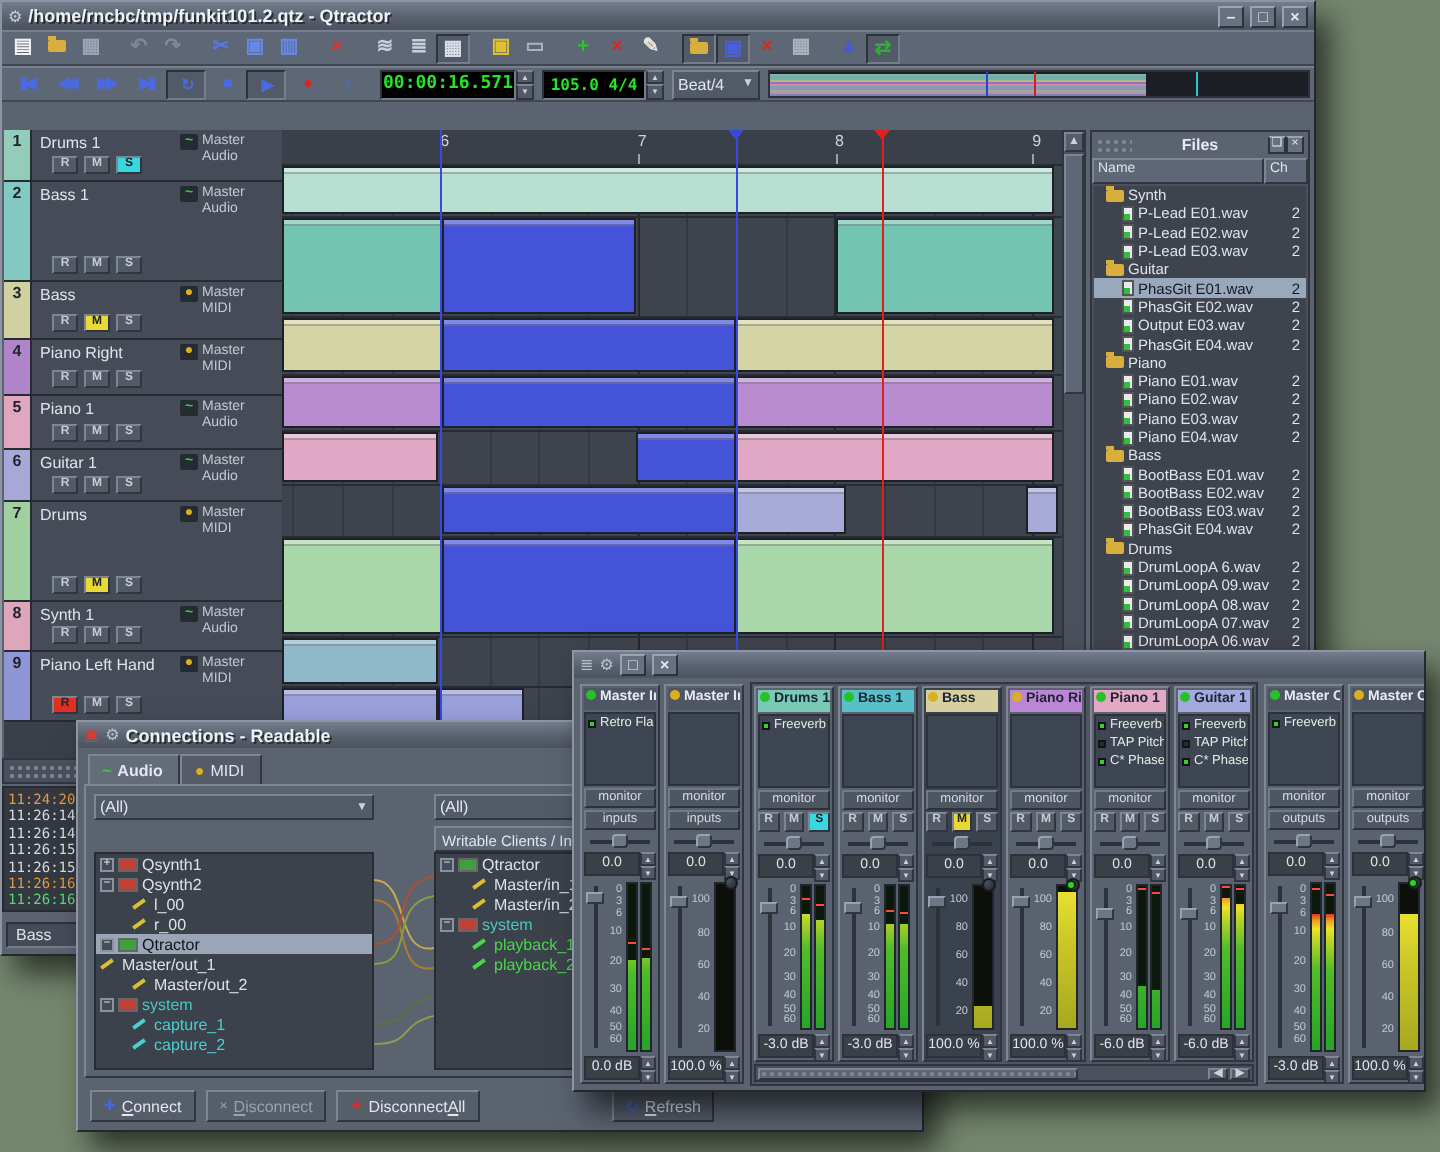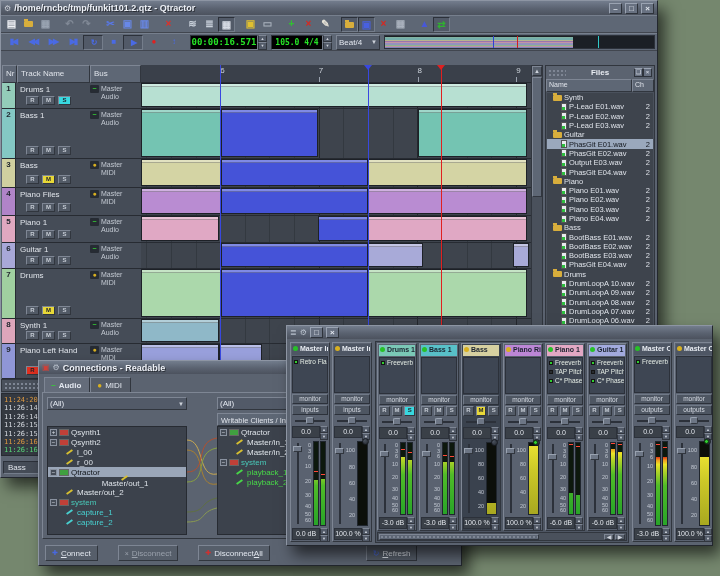--- a/index.html
+++ b/index.html
@@ -241,25 +241,20 @@
           <span style="height: 1.3px; background: rgb(221, 166, 187); opacity: 0.85;"></span>
           <span style="height: 1.3px; background: rgb(143, 150, 214); opacity: 0.85;"></span>
         </span>
         <span style="position: absolute; top: 0px; bottom: 0px; width: 1px; left: 79%; background: rgb(47, 200, 200);"></span>
         <span style="position: absolute; top: 0px; bottom: 0px; width: 1px; left: 40%; background: rgb(48, 64, 208);"></span>
         <span style="position: absolute; top: 0px; bottom: 0px; width: 1px; left: 49%; background: rgb(208, 32, 32);"></span>
       </span>
     </div>
 
   <div id="tracklist">
-      <div class="tlh">
-        <div style="width: 15px;">Nr</div>
-        <div style="width: 73px;">Track Name</div>
-        <div style="width: 51px;">Bus</div>
-      </div>
       <div class="trow" style="height: 26px;">
         <div class="nr" style="background: rgb(147, 204, 185);">1</div>
         <div class="nm">Drums 1</div>
         <div class="busbox">
           <span class="busico" style="color: rgb(53, 208, 53);">~</span>
           <span class="busname">
             <div>Master</div>
             <div>Audio</div>
           </span>
         </div>
@@ -296,21 +291,21 @@
           </span>
         </div>
         <div class="rmsrow">
           <span class="rmsb">R</span>
           <span class="rmsb" style="background: rgb(232, 216, 56); color: rgb(32, 36, 42);">M</span>
           <span class="rmsb">S</span>
         </div>
       </div>
       <div class="trow" style="height: 28px;">
         <div class="nr" style="background: rgb(176, 132, 200);">4</div>
-        <div class="nm">Piano Files</div>
+        <div class="nm">Piano Right</div>
         <div class="busbox">
           <span class="busico" style="color: rgb(216, 176, 32);">●</span>
           <span class="busname">
             <div>Master</div>
             <div>MIDI</div>
           </span>
         </div>
         <div class="rmsrow">
           <span class="rmsb">R</span>
           <span class="rmsb">M</span>
@@ -650,21 +645,21 @@
           <span class="ficon"></span>
           <span>PhasGit E04.wav</span>
           <span class="ch">2</span>
         </div>
         <div class="frow" style="padding-left: 4px;">
           <span class="fold"></span>
           <span>Drums</span>
         </div>
         <div class="frow" style="padding-left: 12px;">
           <span class="ficon"></span>
-          <span>DrumLoopA 10.wav</span>
+          <span>DrumLoopA 6.wav</span>
           <span class="ch">2</span>
         </div>
         <div class="frow" style="padding-left: 12px;">
           <span class="ficon"></span>
           <span>DrumLoopA 09.wav</span>
           <span class="ch">2</span>
         </div>
         <div class="frow" style="padding-left: 12px;">
           <span class="ficon"></span>
           <span>DrumLoopA 08.wav</span>
@@ -734,21 +729,21 @@
         </div>
         <div class="trowc" style="padding-left: 16px;">
           <span class="portico"></span>
           <span>r_00</span>
         </div>
         <div class="trowc" style="background: rgb(154, 166, 184); color: rgb(16, 20, 24);">
           <span class="expbox">−</span>
           <span class="clico" style="box-shadow: rgb(64, 160, 64) 0px 0px 0px 3px inset;"></span>
           <span>Qtractor</span>
         </div>
-        <div class="trowc" style="padding-left: 16px; flex-direction: column;">
+        <div class="trowc" style="">
           <span class="portico"></span>
           <span>Master/out_1</span>
         </div>
         <div class="trowc" style="padding-left: 16px;">
           <span class="portico"></span>
           <span>Master/out_2</span>
         </div>
         <div class="trowc">
           <span class="expbox">−</span>
           <span class="clico" style="box-shadow: rgb(192, 64, 56) 0px 0px 0px 3px inset;"></span>
@@ -793,21 +788,21 @@
         <div class="trowc" style="padding-left: 16px;">
           <span class="portico" style="background: rgb(72, 216, 72);"></span>
           <span style="color: rgb(72, 216, 72);">playback_1</span>
         </div>
         <div class="trowc" style="padding-left: 16px;">
           <span class="portico" style="background: rgb(72, 216, 72);"></span>
           <span style="color: rgb(72, 216, 72);">playback_2</span>
         </div>
       </div>
   </div>
-  <div id="conn-buttons" style="position:absolute;left:6px;bottom:4px;right:6px;display:flex;gap:20px;align-items:center;">
+  <div id="conn-buttons" style="position:absolute;left:6px;bottom:4px;right:6px;display:flex;gap:5px;align-items:center;">
       <span class="cbtn">
         <span style="color: rgb(72, 104, 224); font-size: 7px;">✚</span>
         <span><u>C</u>onnect</span>
       </span>
       <span class="cbtn dis">
         <span style="color: rgb(154, 161, 172); font-size: 7px;">×</span>
         <span><u>D</u>isconnect</span>
       </span>
       <span class="cbtn">
         <span style="color: rgb(208, 48, 48); font-size: 7px;">✚</span>

